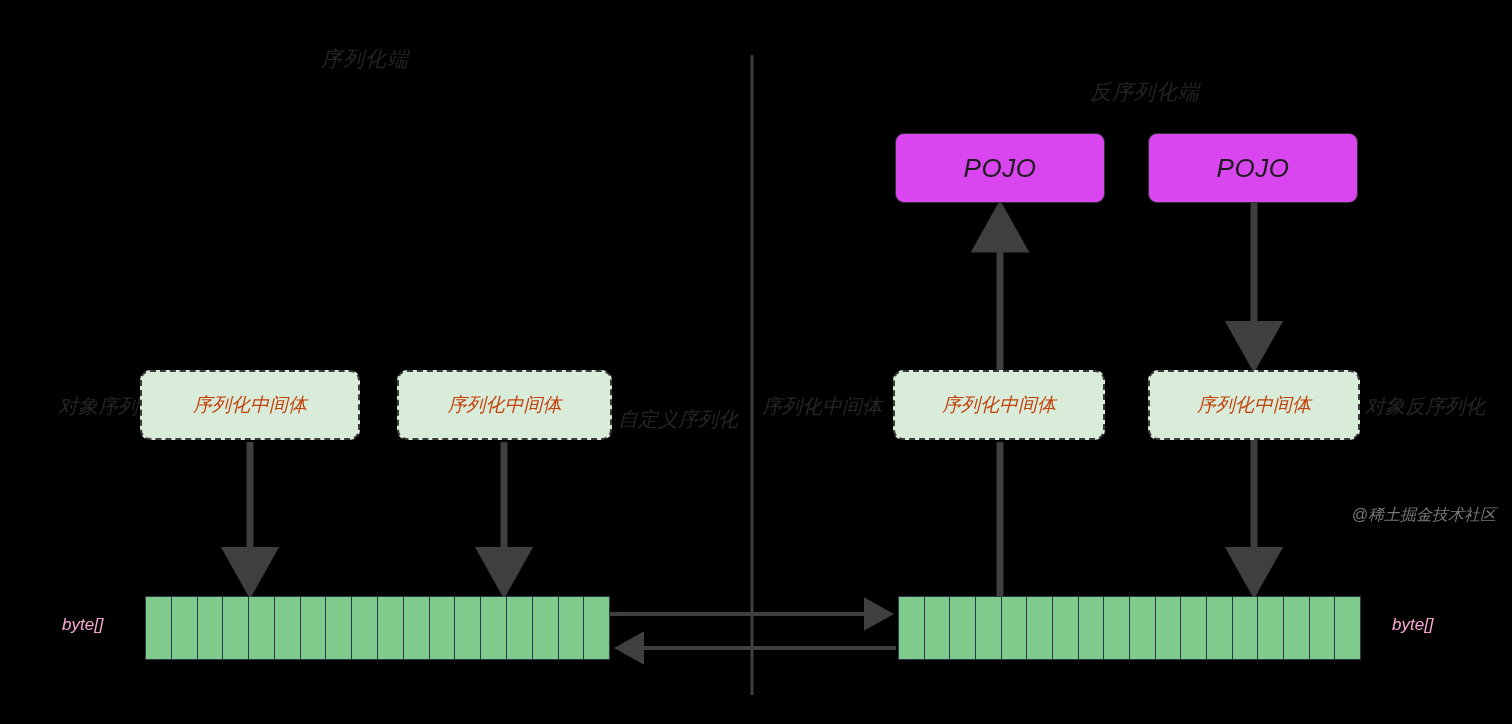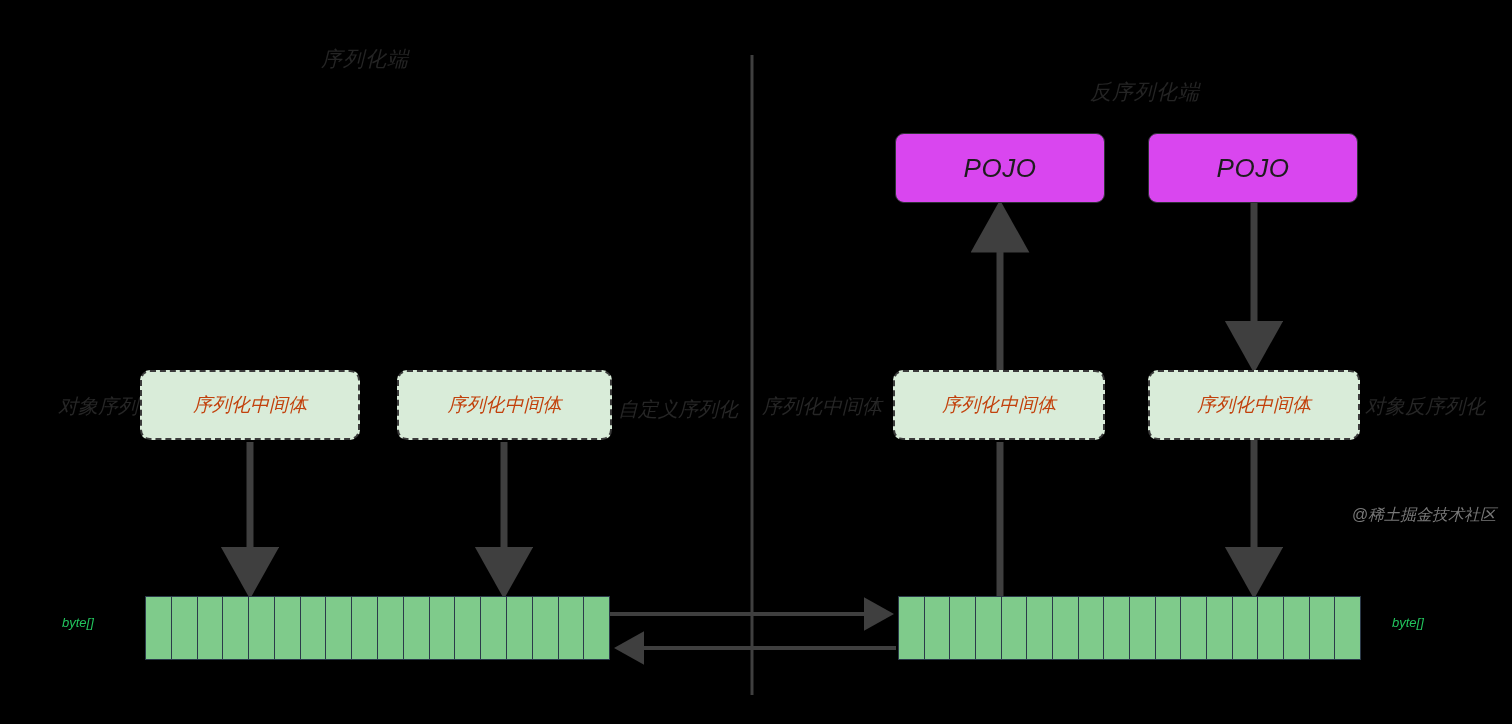--- a/index.html
+++ b/index.html
@@ -44,22 +44,22 @@
   
   .side-label {
     position: absolute;
     color: #262626;
     font-size: 20px;
     white-space: nowrap;
     font-weight: 400;
   }
   .byte-label {
     position: absolute;
-    color: #22c55e;
-    font-size: 13px;
+    color: #f9a8d4;
+    font-size: 17px;
     white-space: nowrap;
     font-weight: 400;
   }
 
   
   .pojo-box {
     position: absolute;
     background: #d946ef;
     border: 1.6px solid #2f3136;
     border-radius: 9px;
@@ -201,21 +201,21 @@
       <div class="byte-cell"></div>
       <div class="byte-cell"></div>
       <div class="byte-cell"></div>
       <div class="byte-cell"></div>
       <div class="byte-cell"></div>
       <div class="byte-cell"></div>
     </div>
 
   <div class="side-label" style="left:58px; top:393px;">对象序列化</div>
 
-  <div class="side-label" style="left:618px; top:396px;">自定义序列化</div>
+  <div class="side-label" style="left:618px; top:406px;">自定义序列化</div>
 
   <div class="side-label" style="left:762px; top:393px;">序列化中间体</div>
 
   <div class="side-label" style="left:1365px; top:393px;text-align:center;">对象反序列化</div>
 
   <div class="byte-label" style="left:62px; top:615px;">byte[]</div>
 
   <div class="byte-label" style="left:1392px; top:615px;">byte[]</div>
 
   <div class="watermark">@稀土掘金技术社区</div>

